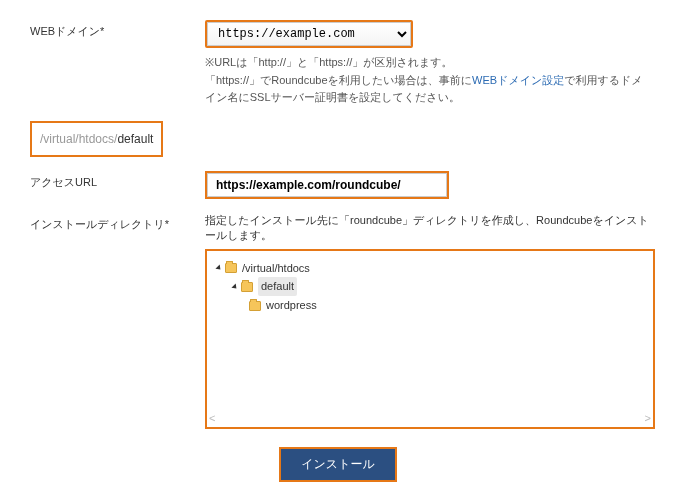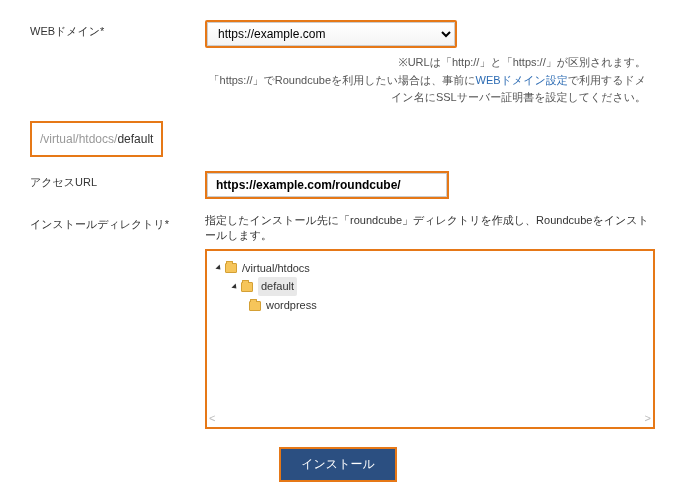--- a/index.html
+++ b/index.html
@@ -3,22 +3,22 @@
 <meta charset="utf-8">
 <style>
 * { box-sizing: border-box; margin: 0; padding: 0; }
 body { font-family: "Hiragino Kaku Gothic Pro", "Meiryo", sans-serif; font-size: 12px; color: #333; background: #fff; width: 676px; }
 .container { padding: 20px 30px; }
 .page-title { font-size: 16px; font-weight: normal; color: #333; border-bottom: 1px solid #ccc; padding-bottom: 8px; margin-bottom: 20px; }
 .form-row { display: flex; align-items: flex-start; margin-bottom: 14px; }
 .form-label { width: 175px; padding-right: 8px; font-size: 11px; color: #333; padding-top: 4px; flex-shrink: 0; }
 .form-value { flex: 1; }
 .select-wrap { display: inline-block; border: 2px solid #e67817; border-radius: 2px; background: #fff; }
-.domain-select { border: 1px solid #ccc; background: linear-gradient(#fff,#f4f4f4); font-size: 12px; padding: 3px 6px; width: 248px; height: 24px; }
-.help-text { font-size: 11px; color: #555; margin-top: 6px; line-height: 1.6; text-align: right; }
+.domain-select { border: 1px solid #ccc; background: linear-gradient(#fff,#f4f4f4); font-size: 12px; padding: 3px 6px; width: 204px; height: 24px; font-family: Liberation Mono, monospace; }
+.help-text { font-size: 11px; color: #555; margin-top: 6px; line-height: 1.6; }
 .help-text a { color: #2c6bb3; text-decoration: none; }
 .highlight-box { display: inline-block; border: 2px solid #e67817; padding: 9px 8px; font-size: 12px; color: #333; }
 .gray-path { color: #999; }
 .desc-text { font-size: 11px; color: #333; margin-bottom: 6px; }
 .tree-box { border: 2px solid #e67817; background: #fff; width: 450px; height: 180px; padding: 8px 10px; position: relative; overflow: hidden; }
 .tree-item { font-size: 11px; color: #333; line-height: 1.7; display: flex; align-items: center; }
 .tree-arrow { display: inline-block; width: 0; height: 0; border-left: 4px solid #333; border-top: 3px solid transparent; border-bottom: 3px solid transparent; margin-right: 4px; transform: rotate(45deg); }
 .folder-icon { display: inline-block; width: 12px; height: 10px; background: #f6c55a; border: 1px solid #d4a035; border-radius: 1px; margin-right: 5px; position: relative; }
 .folder-icon::before { content: ""; position: absolute; top: -3px; left: 0; width: 5px; height: 2px; background: #f6c55a; border: 1px solid #d4a035; border-bottom: none; border-radius: 1px 1px 0 0; }
 .tree-l1 { margin-left: 0; }

